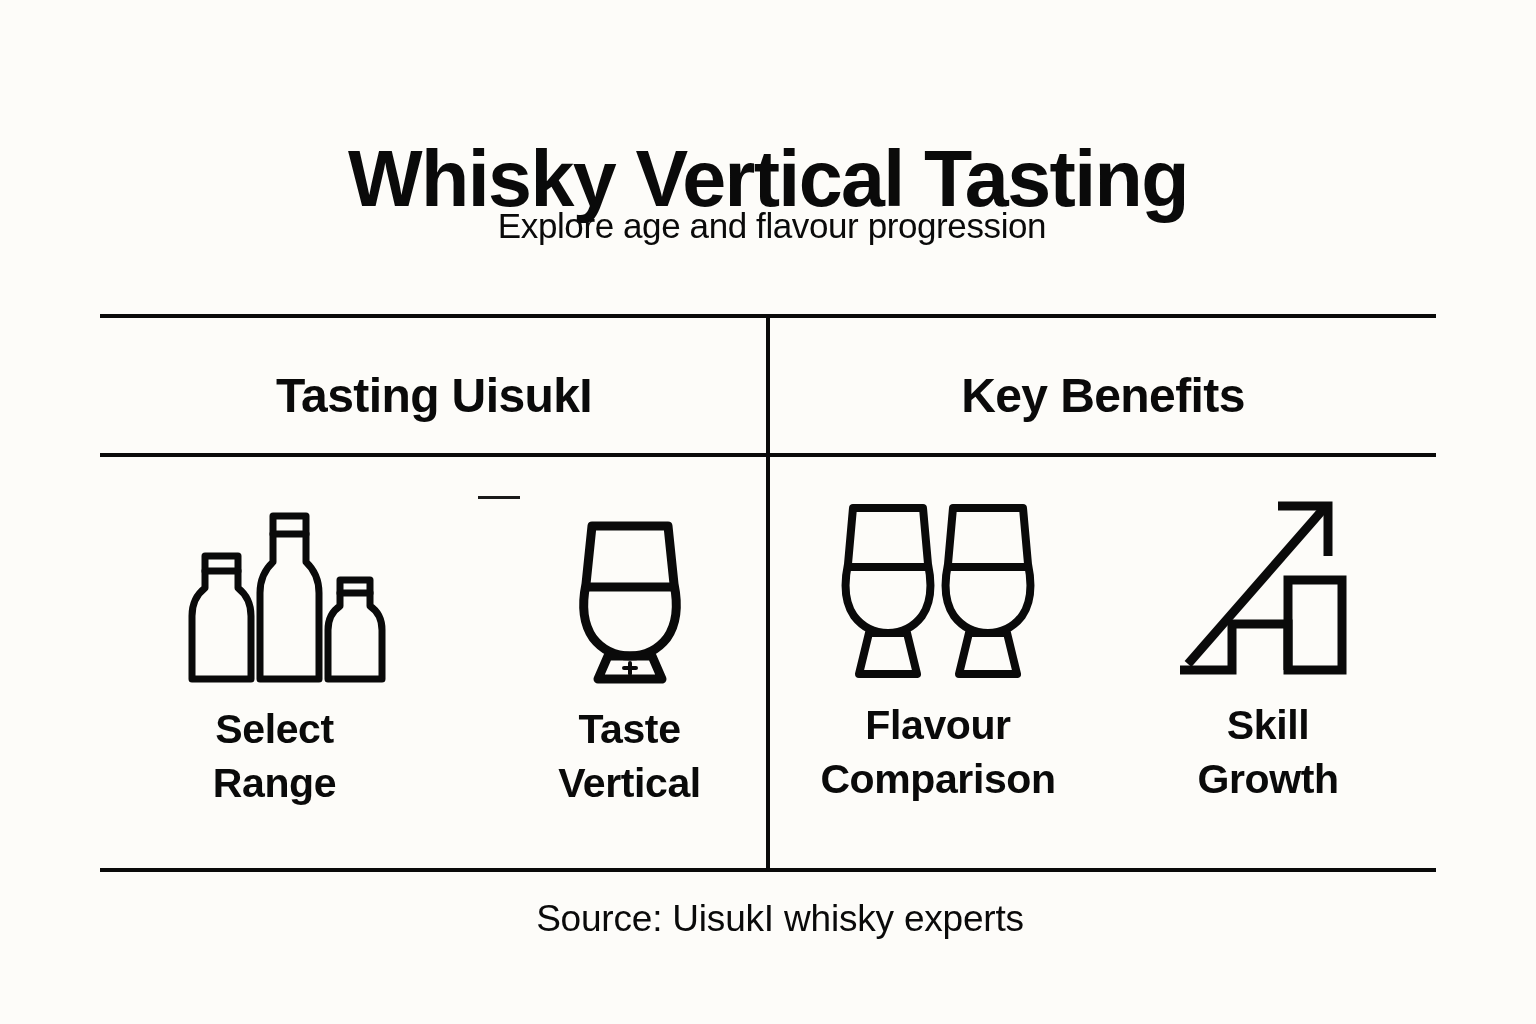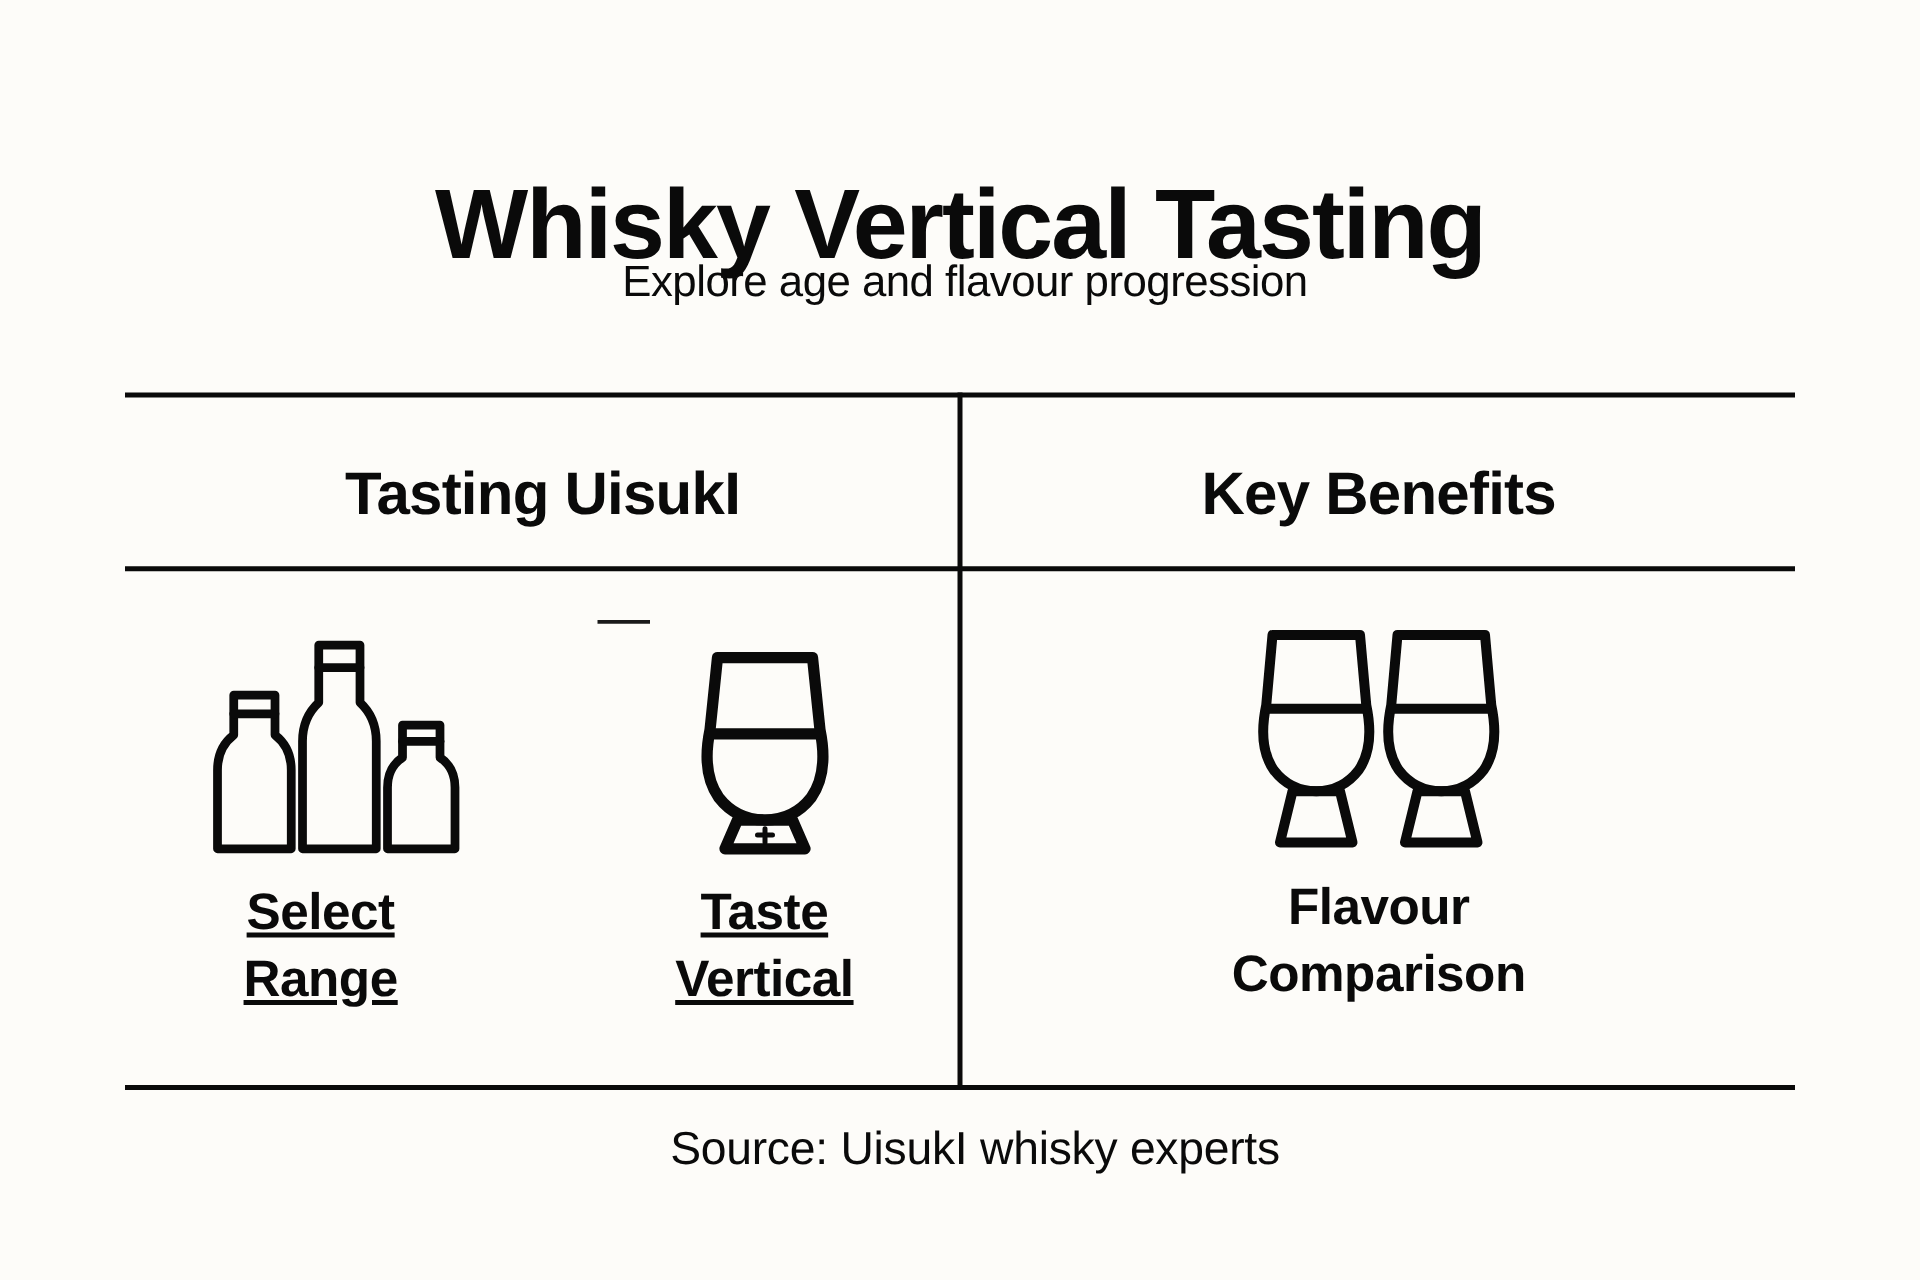--- a/index.html
+++ b/index.html
@@ -87,21 +87,21 @@
 
   
   .col-body {
     position: absolute;
     top: 470px;
     height: 390px;
     display: flex;
     align-items: flex-start;
     justify-content: center;
   }
-  .col-body.left  { left: 100px; width: 668px; gap: 105px; padding-top: 18px; text-decoration: underline; }
+  .col-body.left  { left: 118px; width: 668px; gap: 105px; padding-top: 18px; }
   .col-body.right { left: 770px; width: 666px; gap: 80px; padding-top: 14px; }
 
   .item {
     display: flex;
     flex-direction: column;
     align-items: center;
     width: 250px;
   }
   .item-icon {
     height: 196px;
@@ -215,18 +215,32 @@
 
           <path d="M130 24 L200 24 L205 80 Q212 113 199 132 Q186 149 165 149 Q144 149 131 132 Q118 113 125 80 Z"></path>
           <path d="M126 83 L204 83"></path>
           <path d="M146 149 L184 149 L194 190 L136 190 Z"></path>
         </svg>
       </div>
       <div class="item-label">Flavour
 Comparison</div>
     </div>
 
+    <div class="item">
+      <div class="item-icon">
+        <svg width="196" height="196" viewBox="0 0 196 196" fill="none" stroke="#0A0A0A" stroke-width="9" stroke-linejoin="miter" stroke-linecap="butt">
+
+          <path d="M18 180 L156 22"></path>
+          <path d="M108 22 L158 22 L158 72"></path>
+
+          <path d="M10 186 L62 186 L62 140 L118 140 L118 186"></path>
+          <path d="M118 186 L118 96 L172 96 L172 186 Z"></path>
+        </svg>
+      </div>
+      <div class="item-label">Skill
+Growth</div>
+    </div>
 
   </div>
 
   <div class="source">Source: UisukI whisky experts</div>
 
 </div>
 
 </body></html>

